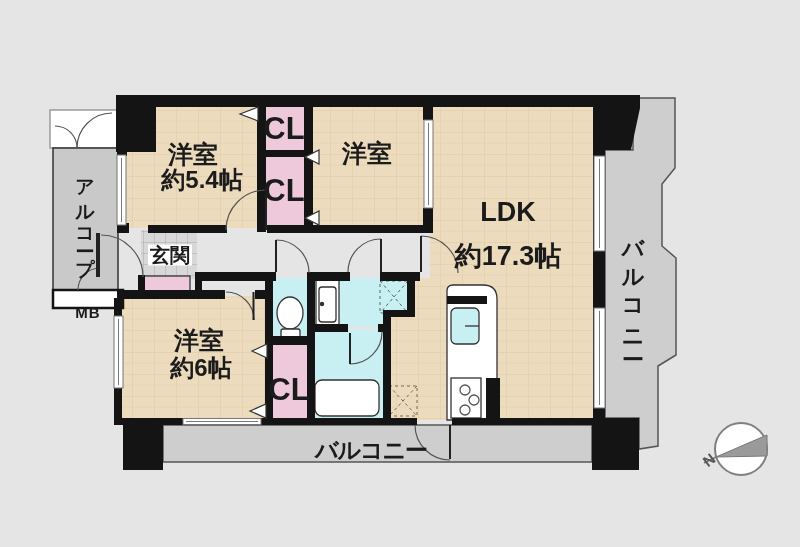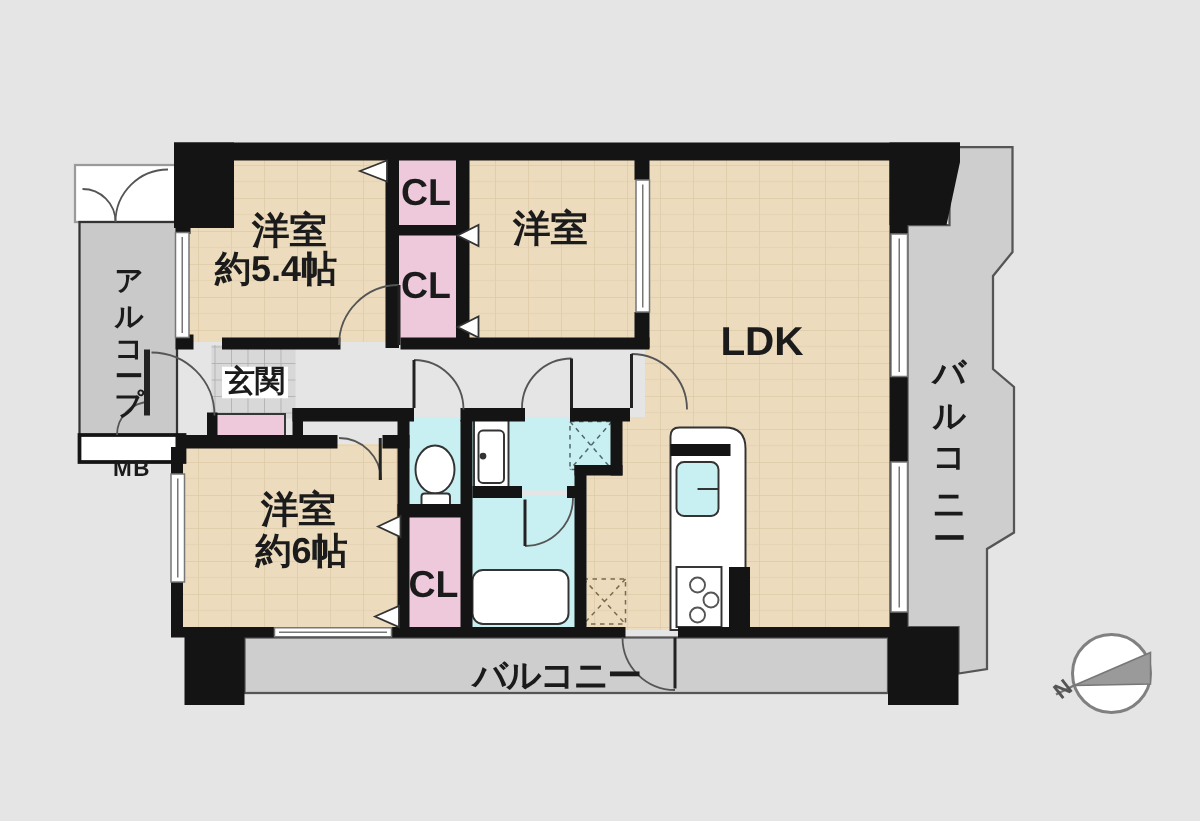--- a/index.html
+++ b/index.html
@@ -7,21 +7,21 @@
          font-family:"Liberation Sans","DejaVu Sans",sans-serif;}
   #plan-svg{position:absolute;left:0;top:0;}
   .label{position:absolute;transform:translate(-50%,-50%);font-weight:bold;color:#1b1b1b;
          white-space:nowrap;line-height:1.05;text-align:center;}
   .v-label{position:absolute;transform:translate(-50%,-50%);font-weight:bold;color:#1b1b1b;
            writing-mode:vertical-rl;text-orientation:mixed;white-space:nowrap;}
   .boxed{background:#ffffff;padding:0 2px;}
   .room-name{font-size:25px;}
   .room-size{font-size:24px;}
   .ldk-name{font-size:27px;}
-  .cl{font-size:25px;}
+  .cl{font-size:31px;}
   .genkan{font-size:20px;}
   .mb{font-size:15px;letter-spacing:1px;}
   .alcove-t{font-size:19px;letter-spacing:3px;}
   .balc-side{font-size:22px;letter-spacing:6px;}
   .balc-bottom{font-size:23px;letter-spacing:-1px;}
   .north{font-size:15px;color:#555;transform:translate(-50%,-50%) rotate(-38deg);}
 </style>
 </head>
 <body>
 
@@ -185,25 +185,26 @@
   </g>
 
   <g>
     <circle cx="741" cy="449" r="26" fill="#ffffff" stroke="#808080" stroke-width="2"></circle>
     <polygon points="716,457 767,435 767,456" fill="#9a9a9a" stroke="#777" stroke-width="1"></polygon>
     <line x1="716" y1="457" x2="704" y2="463" stroke="#777" stroke-width="1.5"></line>
   </g>
 </svg>
 
   <div class="label room-name" style="left:193px;top:154px;">洋室</div>
-  <div class="label room-size" style="left:184px;top:180px;">約5.4帖</div>
+  <div class="label room-size" style="left:202px;top:180px;">約5.4帖</div>
 
   <div class="label room-name" style="left:367px;top:153px;">洋室</div>
 
-  <div class="label ldk-name" style="left:508px;top:228px;">LDK</div>
+  <div class="label ldk-name" style="left:508px;top:212px;">LDK</div>
+  <div class="label ldk-name" style="left:508px;top:256px;">約17.3帖</div>
 
   <div class="label room-name" style="left:199px;top:340px;">洋室</div>
   <div class="label room-size" style="left:201px;top:368px;">約6帖</div>
 
   <div class="label cl" style="left:284px;top:129px;">CL</div>
   <div class="label cl" style="left:284px;top:191px;">CL</div>
   <div class="label cl" style="left:289px;top:390px;">CL</div>
 
   <div class="label genkan boxed" style="left:170px;top:255px;">玄関</div>
   <div class="label mb" style="left:88px;top:313px;">MB</div>

